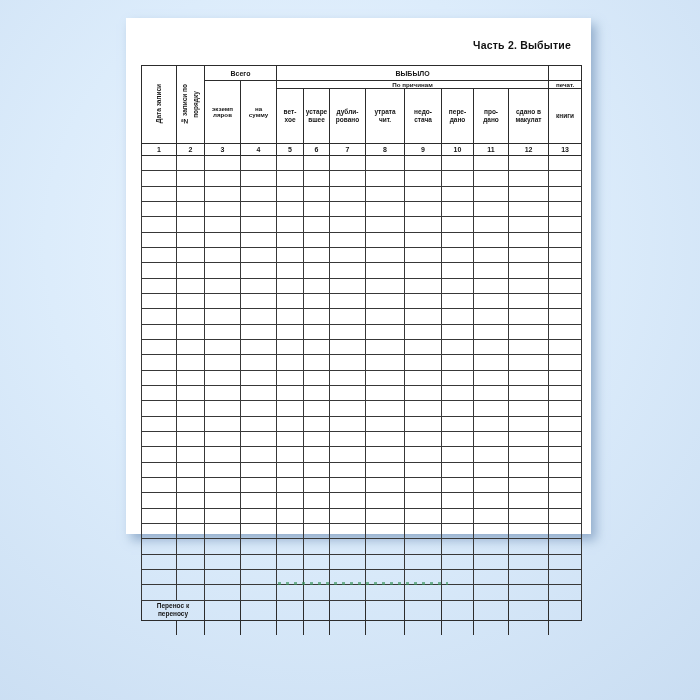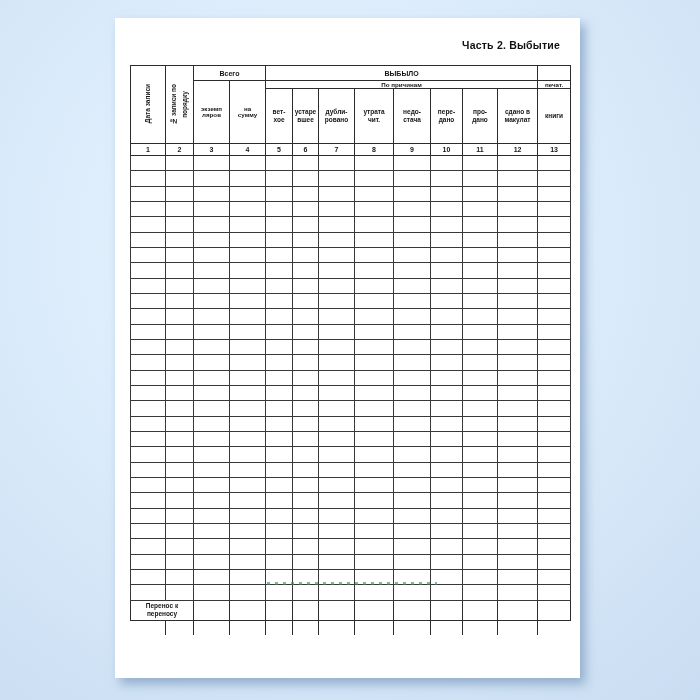--- a/index.html
+++ b/index.html
@@ -2,21 +2,21 @@
 <html><head>
 <meta charset="utf-8">
 <style>
   html,body{margin:0;padding:0;}
   body{
     width:700px;height:700px;position:relative;overflow:hidden;
     background:radial-gradient(circle at 45% 35%, #ecf5fe 0%, #dcecfb 45%, #c9ddf2 100%);
     font-family:"Liberation Sans", sans-serif;
   }
   .page{
-    position:absolute;left:115px;top:18px;width:465px;height:660px;
+    position:absolute;left:126px;top:18px;width:465px;height:516px;
     background:#ffffff;
     box-shadow:5px 6px 10px rgba(125,155,190,0.75);
   }
   .title{
     position:absolute;top:21px;left:0;width:445px;text-align:right;
     font-size:10.5px;font-weight:700;color:#111;letter-spacing:.2px;
   }
   table.ledger{
     position:absolute;left:15px;top:47px;width:440px;
     border-collapse:collapse;table-layout:fixed;

